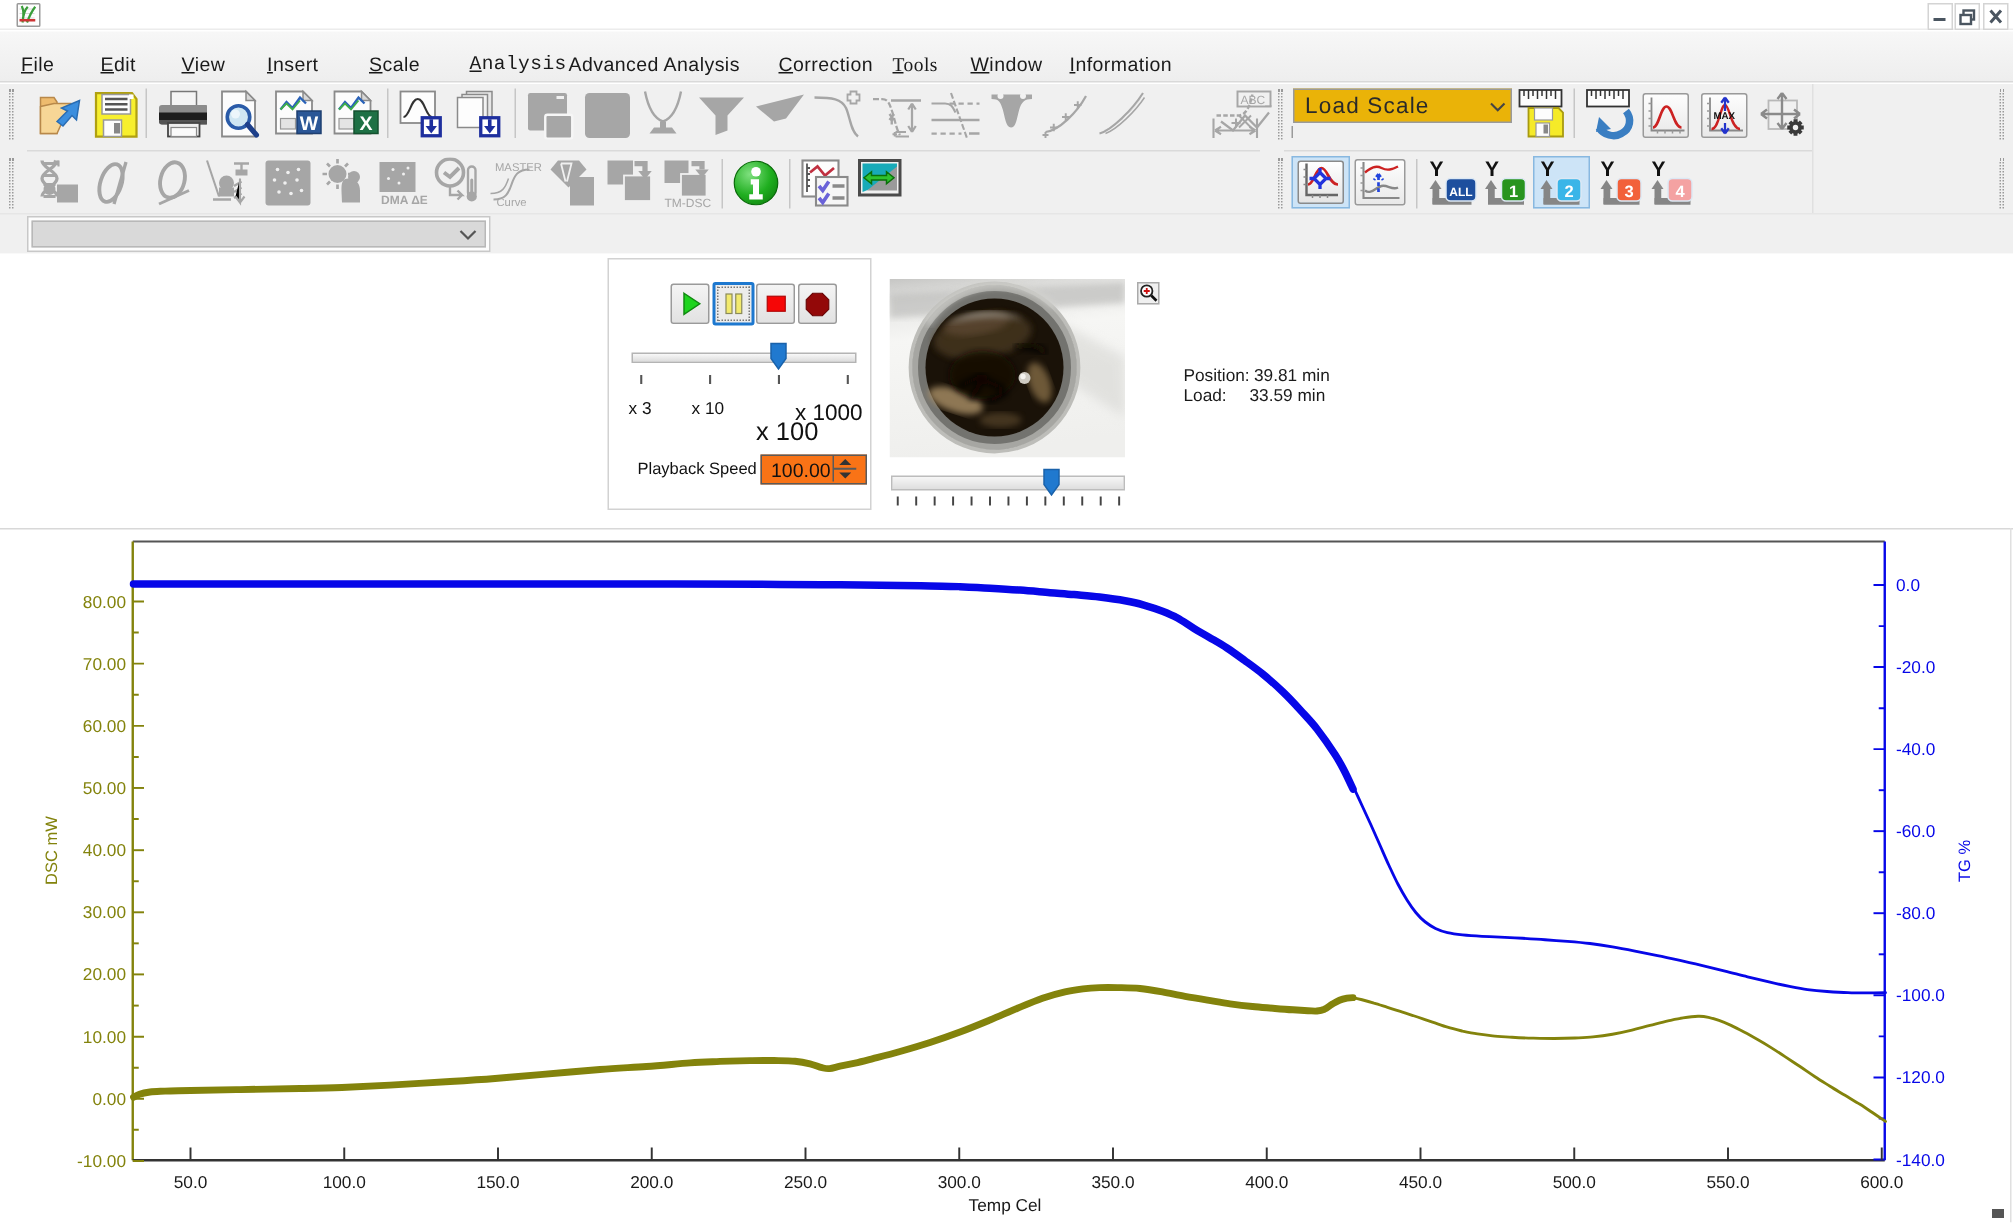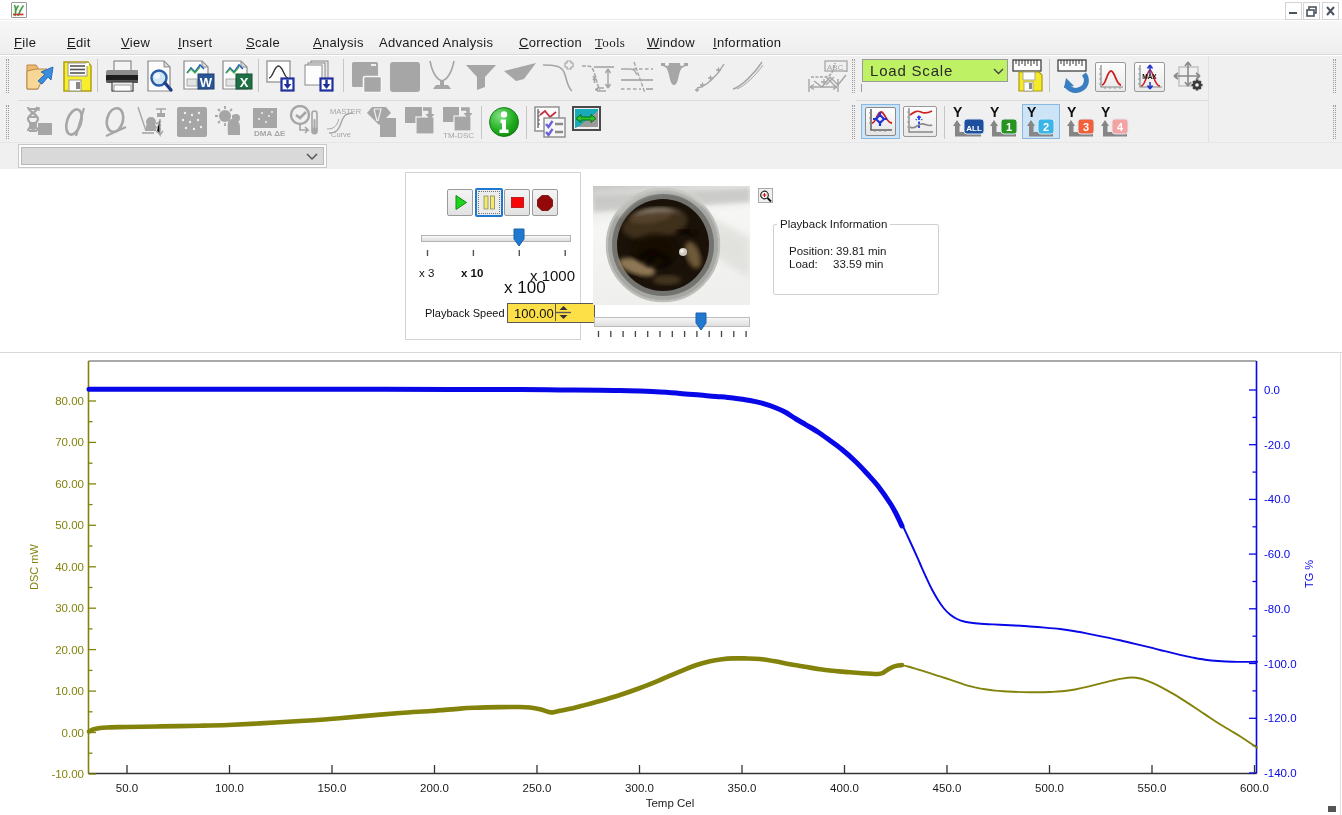--- a/index.html
+++ b/index.html
@@ -43,21 +43,21 @@
         <path d="M4,4 L11,12 M11,4 L4,12" stroke="#4a5560" stroke-width="2"></path>
       </svg>
   </div>
 
   <div class="abs" style="left:0;top:21px;width:1342px;height:34px;background:linear-gradient(#f7f7f7,#eeeeee);border-bottom:1px solid #d9d9d9;"></div>
   <div class="menuitem" style="left:14px;"><u>F</u>ile</div>
   <div class="menuitem" style="left:67px;"><u>E</u>dit</div>
   <div class="menuitem" style="left:121px;"><u>V</u>iew</div>
   <div class="menuitem" style="left:178px;"><u>I</u>nsert</div>
   <div class="menuitem" style="left:246px;"><u>S</u>cale</div>
-  <div class="menuitem" style="left:313px;"><u>A</u>nalysis</div>
+  <div class="menuitem" style="left:313px;font-family:Liberation Mono, monospace;"><u>A</u>nalysis</div>
   <div class="menuitem" style="left:379px;">Advanced Analysis</div>
   <div class="menuitem" style="left:519px;"><u>C</u>orrection</div>
   <div class="menuitem" style="left:595px;font-family:Liberation Serif, serif;"><u>T</u>ools</div>
   <div class="menuitem" style="left:647px;"><u>W</u>indow</div>
   <div class="menuitem" style="left:713px;"><u>I</u>nformation</div>
 
   <div class="abs" style="left:0;top:56px;width:1342px;height:113px;background:#f0f0f0;"></div>
   <div class="abs" style="left:18px;top:100px;width:822px;height:1px;background:#dadada;"></div>
   <div class="abs" style="left:856px;top:100px;width:352px;height:1px;background:#dadada;"></div>
   <div class="grip" style="left:6px;top:59px;height:34px;"></div>
@@ -386,21 +386,21 @@
   </div>
   <div class="icon" style="left:572px;top:106px;">
     <svg width="30" height="30" viewBox="0 0 30 30">
       <rect x="1" y="1" width="27" height="23" fill="#f0f0f0" stroke="#4a4a4a" stroke-width="2"></rect>
       <path d="M3,3 h23 v10 l-23,9 z" fill="#18aab8"></path>
       <path d="M26,5 v16 h-20 z" fill="#9a9a9a"></path>
       <path d="M4,12.5 l5,-4 v2.5 h10 v-2.5 l5,4 l-5,4 v-2.5 h-10 v2.5 z" fill="#2ec22e" stroke="#0a700a" stroke-width="1"></path>
     </svg>
   </div>
 
-  <div class="abs" style="left:862px;top:59px;width:146px;height:23px;background:#bef264;border:1px solid #9a9a9a;">
+  <div class="abs" style="left:862px;top:59px;width:146px;height:23px;background:#eab308;border:1px solid #9a9a9a;">
     <div class="abs" style="left:7px;top:2px;font-size:15px;color:#2a2a2a;letter-spacing:0.8px;">Load Scale</div>
     <svg class="abs" style="left:130px;top:8px;" width="11" height="7">
         <path d="M1,1 L5.5,5.5 L10,1" stroke="#444" stroke-width="1.4" fill="none"></path>
       </svg>
   </div>
   <div class="abs" style="left:861px;top:84px;width:1px;height:8px;background:#9a9a9a;"></div>
   <div class="icon" style="left:1011px;top:58px;">
     <svg width="35" height="36" viewBox="0 0 35 36">
       <rect x="2" y="2" width="28" height="11" fill="#fdfdfd" stroke="#333" stroke-width="1.2"></rect>
       <g stroke="#333" stroke-width="1">
@@ -573,25 +573,25 @@
   <div class="abs" style="left:421px;top:235px;width:150px;height:7px;background:linear-gradient(#f8f8f8,#dcdcdc);border:1px solid #b4b4b4;"></div>
   <svg class="abs" style="left:513px;top:228px;" width="12" height="19">
       <path d="M1,1 h10 v10 l-5,7 l-5,-7 z" fill="#2079cf" stroke="#1a62aa" stroke-width="1"></path>
     </svg>
   <svg class="abs" style="left:420px;top:249px;" width="152" height="8">
     <g stroke="#555" stroke-width="1.4">
         <path d="M7.5,1 v6 M53.4,1 v6 M99.3,1 v6 M145.2,1 v6"></path>
       </g>
   </svg>
   <div class="abs" style="left:419px;top:267px;font-size:11.5px;color:#111;">x 3</div>
-  <div class="abs" style="left:461px;top:267px;font-size:11.5px;color:#111;font-weight:bold;">x 10</div>
+  <div class="abs" style="left:461px;top:267px;font-size:11.5px;color:#111;">x 10</div>
   <div class="abs" style="left:504px;top:278px;font-size:17px;color:#111;">x 100</div>
   <div class="abs" style="left:530px;top:267px;font-size:15px;color:#111;">x 1000</div>
   <div class="abs" style="left:425px;top:307px;font-size:11px;color:#111;">Playback Speed</div>
-  <div class="abs" style="left:507px;top:303px;width:88px;height:20px;background:#fde047;border:1.5px solid #5a5a5a;">
+  <div class="abs" style="left:507px;top:303px;width:71px;height:20px;background:#f97316;border:1.5px solid #5a5a5a;">
     <div class="abs" style="left:6px;top:2px;font-size:13px;color:#111;">100.00</div>
     <div class="abs" style="left:47px;top:0px;width:15px;height:17px;border-left:1.5px solid #5a5a5a;">
       <svg width="15" height="17">
           <path d="M7.5,2 l4,4 h-8 z" fill="#333"></path>
           <path d="M7.5,15 l4,-4 h-8 z" fill="#333"></path>
           <line x1="0" y1="8.5" x2="15" y2="8.5" stroke="#5a5a5a" stroke-width="1.4"></line>
         </svg>
     </div>
   </div>
 
@@ -644,23 +644,20 @@
   </svg>
 
   <div class="abs" style="left:758px;top:188px;width:15px;height:15px;background:#f0f0f0;border:1px solid #aaa;">
     <svg width="13" height="13" viewBox="0 0 13 13">
       <circle cx="5.5" cy="5" r="3.8" fill="#fdfdfd" stroke="#222" stroke-width="1.2"></circle>
       <path d="M5.5,3 v4 M3.5,5 h4" stroke="#cc1111" stroke-width="1.2"></path>
       <path d="M8.5,8 L12,11.5" stroke="#111" stroke-width="1.8"></path>
     </svg>
   </div>
 
-  <fieldset class="abs" style="left:773px;top:218px;width:166px;height:77px;border:1px solid #d0d0d0;border-radius:2px;padding:0;">
-    <legend style="margin-left:3px;padding:0 3px;font-size:11.5px;color:#1a1a1a;">Playback Information</legend>
-  </fieldset>
   <div class="abs" style="left:789px;top:245px;font-size:11.5px;color:#1a1a1a;">Position:</div>
   <div class="abs" style="left:836px;top:245px;font-size:11.5px;color:#1a1a1a;">39.81 min</div>
   <div class="abs" style="left:789px;top:258px;font-size:11.5px;color:#1a1a1a;">Load:</div>
   <div class="abs" style="left:833px;top:258px;font-size:11.5px;color:#1a1a1a;">33.59 min</div>
 
   <div class="abs" style="left:0;top:352px;width:1342px;height:1px;background:#d8d8d8;"></div>
   <svg class="abs" style="left:0;top:352px;" width="1342" height="463" viewBox="0 0 1342 463">
     <line x1="88.5" y1="9.0" x2="1256.5" y2="9.0" stroke="#555555" stroke-width="1.2"></line>
     <line x1="88.5" y1="9.0" x2="88.5" y2="421.5" stroke="#83830c" stroke-width="1.6"></line>
     <line x1="1256.5" y1="9.0" x2="1256.5" y2="421.5" stroke="#0707e8" stroke-width="1.6"></line>

